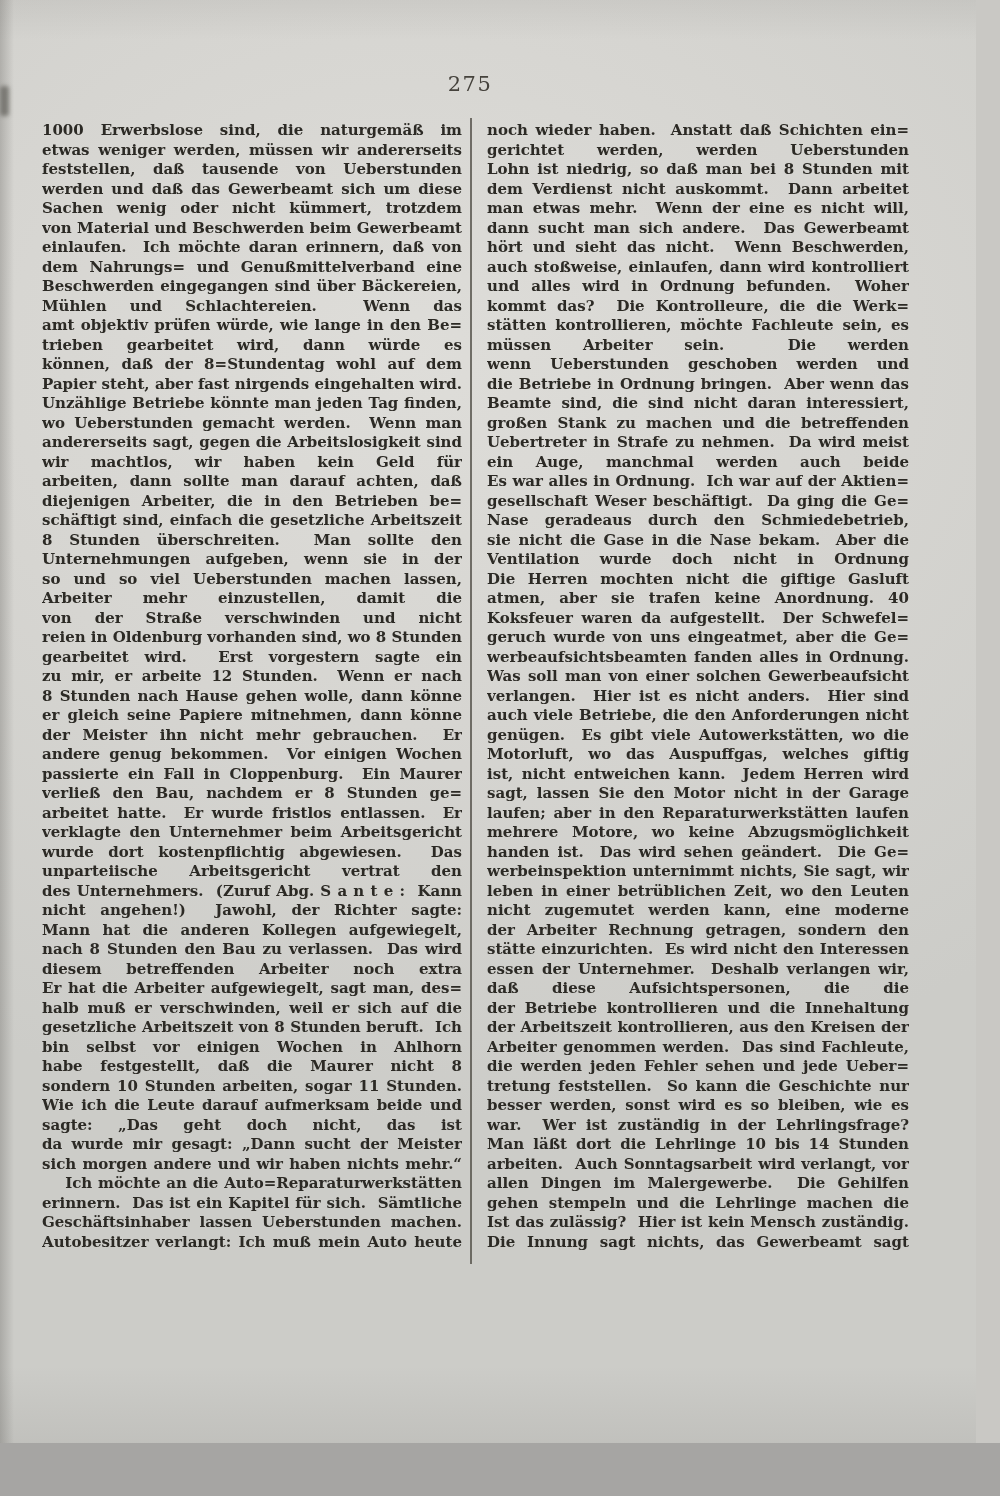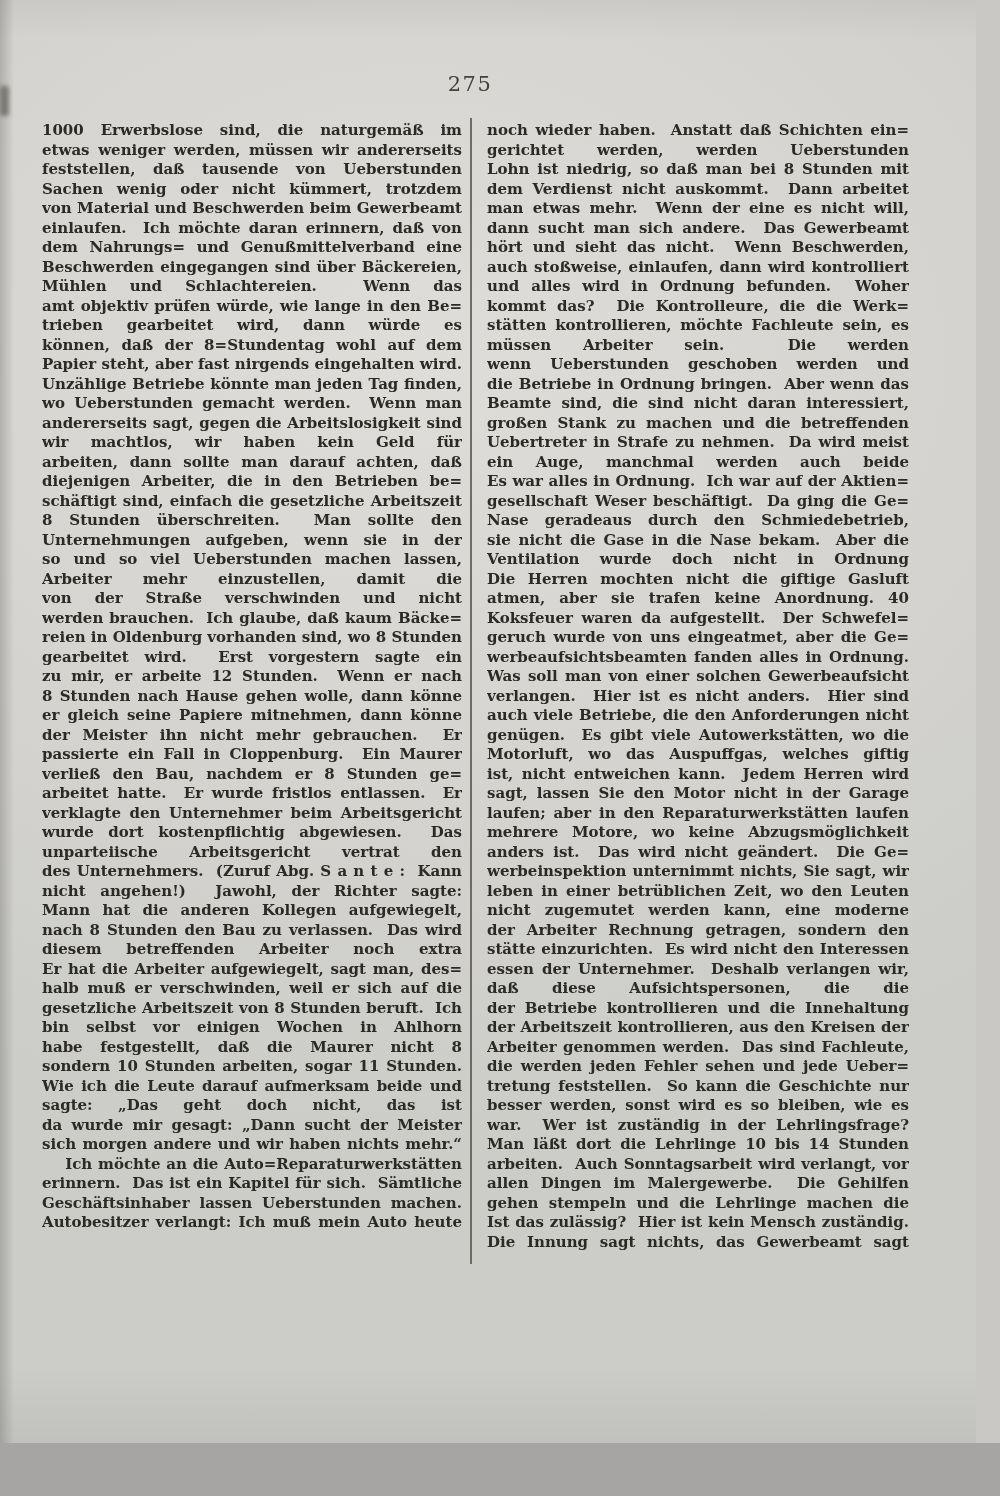--- a/index.html
+++ b/index.html
@@ -36,20 +36,21 @@
 
 <div class="paper">
   <div class="scan-artifact"></div>
 
   <div class="page-number">275</div>
 
   <div class="column col-left">
       <div class="line">1000 Erwerbslose sind, die naturgemäß im Sommer</div>
       <div class="line">etwas weniger werden, müssen wir andererseits aber</div>
       <div class="line">feststellen, daß tausende von Ueberstunden gemacht</div>
+      <div class="line">werden und daß das Gewerbeamt sich um diese</div>
       <div class="line">Sachen wenig oder nicht kümmert, trotzdem Berge</div>
       <div class="line">von Material und Beschwerden beim Gewerbeamt</div>
       <div class="line">einlaufen.  Ich möchte daran erinnern, daß von</div>
       <div class="line">dem Nahrungs= und Genußmittelverband eine Reihe</div>
       <div class="line">Beschwerden eingegangen sind über Bäckereien,</div>
       <div class="line">Mühlen und Schlachtereien.  Wenn das Gewerbe=</div>
       <div class="line">amt objektiv prüfen würde, wie lange in den Be=</div>
       <div class="line">trieben gearbeitet wird, dann würde es feststellen</div>
       <div class="line">können, daß der 8=Stundentag wohl auf dem</div>
       <div class="line">Papier steht, aber fast nirgends eingehalten wird.</div>
@@ -58,27 +59,27 @@
       <div class="line">andererseits sagt, gegen die Arbeitslosigkeit sind</div>
       <div class="line">wir machtlos, wir haben kein Geld für Notstands=</div>
       <div class="line">arbeiten, dann sollte man darauf achten, daß nicht</div>
       <div class="line">diejenigen Arbeiter, die in den Betrieben be=</div>
       <div class="line">schäftigt sind, einfach die gesetzliche Arbeitszeit von</div>
       <div class="line">8 Stunden überschreiten.  Man sollte den einzelnen</div>
       <div class="line">Unternehmungen aufgeben, wenn sie in der Woche</div>
       <div class="line">so und so viel Ueberstunden machen lassen, soviel</div>
       <div class="line">Arbeiter mehr einzustellen, damit die Arbeitslosen</div>
       <div class="line">von der Straße verschwinden und nicht unterstützt</div>
-      <div class="line">werden brauchen.  Ich glaube, daß kaum Bäcke=</div>
       <div class="line">reien in Oldenburg vorhanden sind, wo 8 Stunden</div>
       <div class="line">gearbeitet wird.  Erst vorgestern sagte ein Bäcker</div>
       <div class="line">zu mir, er arbeite 12 Stunden.  Wenn er nach</div>
       <div class="line">8 Stunden nach Hause gehen wolle, dann könne</div>
       <div class="line">er gleich seine Papiere mitnehmen, dann könne</div>
       <div class="line">der Meister ihn nicht mehr gebrauchen.  Er könne</div>
+      <div class="line">andere genug bekommen.  Vor einigen Wochen</div>
       <div class="line">passierte ein Fall in Cloppenburg.  Ein Maurer</div>
       <div class="line">verließ den Bau, nachdem er 8 Stunden ge=</div>
       <div class="line">arbeitet hatte.  Er wurde fristlos entlassen.  Er</div>
       <div class="line">verklagte den Unternehmer beim Arbeitsgericht und</div>
       <div class="line">wurde dort kostenpflichtig abgewiesen.  Das famose</div>
       <div class="line">unparteiische Arbeitsgericht vertrat den Standpunkt</div>
       <div class="line">des Unternehmers.  (Zuruf Abg. S a n t e :  Kann</div>
       <div class="line">nicht angehen!)  Jawohl, der Richter sagte: Dieser</div>
       <div class="line">Mann hat die anderen Kollegen aufgewiegelt, auch</div>
       <div class="line">nach 8 Stunden den Bau zu verlassen.  Das wird</div>
@@ -132,21 +133,21 @@
       <div class="line">werbeaufsichtsbeamten fanden alles in Ordnung.</div>
       <div class="line">Was soll man von einer solchen Gewerbeaufsicht</div>
       <div class="line">verlangen.  Hier ist es nicht anders.  Hier sind</div>
       <div class="line">auch viele Betriebe, die den Anforderungen nicht</div>
       <div class="line">genügen.  Es gibt viele Autowerkstätten, wo die</div>
       <div class="line">Motorluft, wo das Auspuffgas, welches giftig</div>
       <div class="line">ist, nicht entweichen kann.  Jedem Herren wird ge=</div>
       <div class="line">sagt, lassen Sie den Motor nicht in der Garage</div>
       <div class="line">laufen; aber in den Reparaturwerkstätten laufen</div>
       <div class="line">mehrere Motore, wo keine Abzugsmöglichkeit vor=</div>
-      <div class="line">anders ist.  Das wird nicht geändert.  Die Ge=</div>
+      <div class="line">handen ist.  Das wird sehen geändert.  Die Ge=</div>
       <div class="line">werbeinspektion unternimmt nichts, Sie sagt, wir</div>
       <div class="line">leben in einer betrüblichen Zeit, wo den Leuten</div>
       <div class="line">nicht zugemutet werden kann, eine moderne Werk=</div>
       <div class="line">der Arbeiter Rechnung getragen, sondern den Inter=</div>
       <div class="line">stätte einzurichten.  Es wird nicht den Interessen</div>
       <div class="line">essen der Unternehmer.  Deshalb verlangen wir,</div>
       <div class="line">daß diese Aufsichtspersonen, die die Beschaffenheit</div>
       <div class="line">der Betriebe kontrollieren und die Innehaltung</div>
       <div class="line">der Arbeitszeit kontrollieren, aus den Kreisen der</div>
       <div class="line">Arbeiter genommen werden.  Das sind Fachleute,</div>

